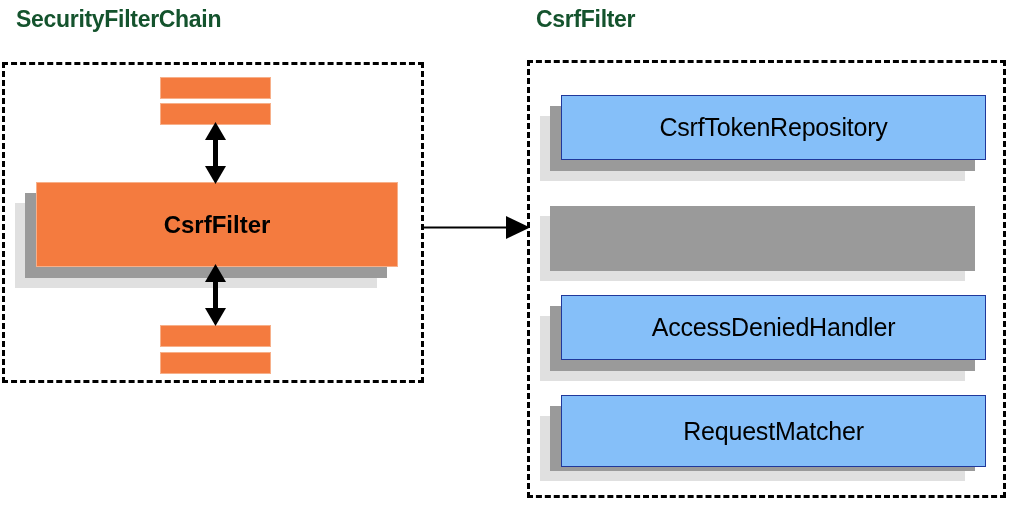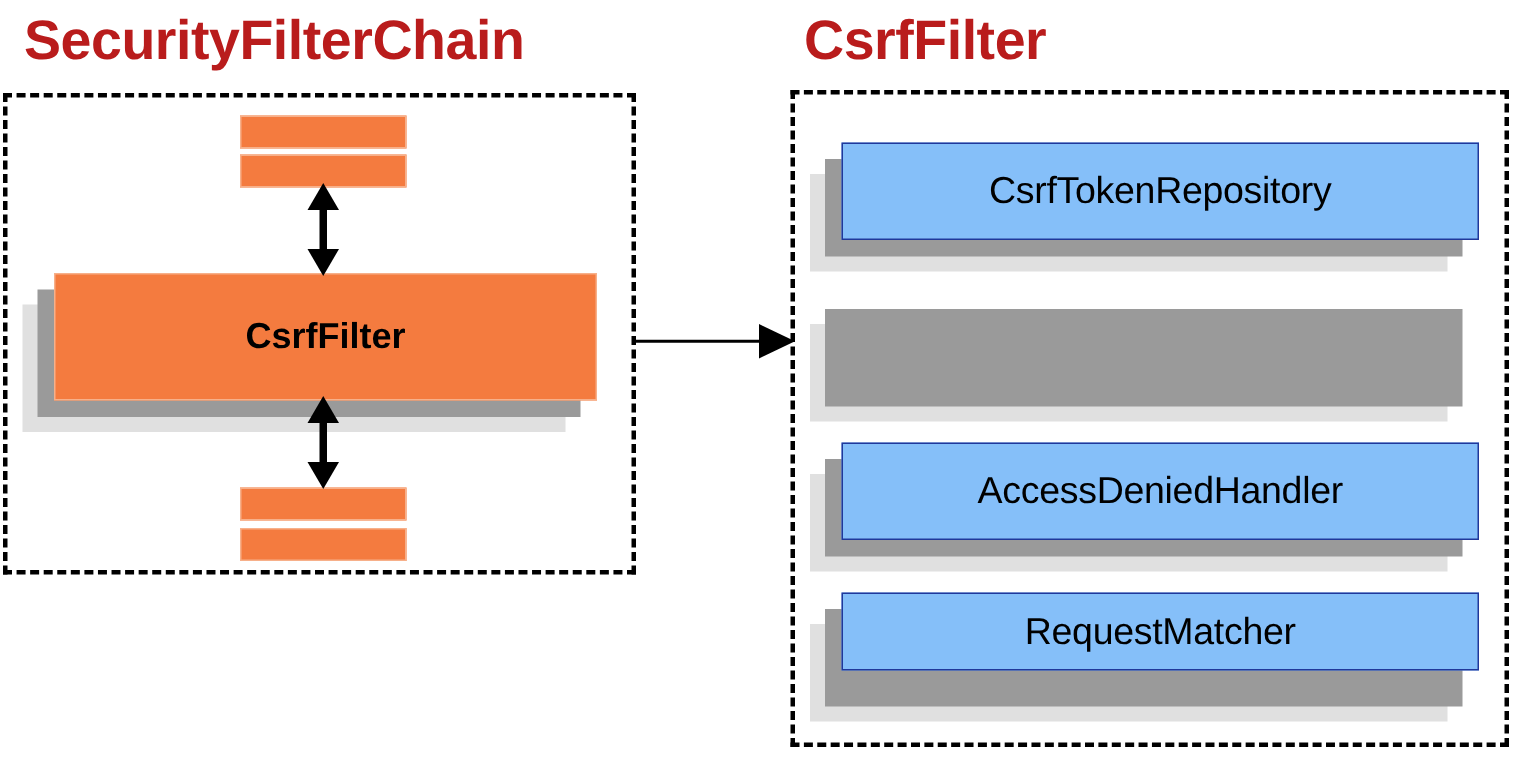--- a/index.html
+++ b/index.html
@@ -14,23 +14,23 @@
     position: relative;
     width: 1010px;
     height: 505px;
     background: #ffffff;
     overflow: hidden;
   }
 
   
   .panel-title {
     position: absolute;
-    font-size: 37px;
+    font-size: 23px;
     font-weight: bold;
-    color: #b91c1c;
+    color: #14532d;
     letter-spacing: -0.3px;
     white-space: nowrap;
     line-height: 1;
   }
   #title-left  { left: 16px;  top: 8px; }
   #title-right { left: 536px; top: 8px; }
 
   
   .dashed-panel {
     position: absolute;
@@ -151,17 +151,17 @@
   <div class="shadow-dark" style="left:550px; top:206px; width:425px; height:65px;"></div>
 
   <div class="shadow-light" style="left:540px; top:316px; width:425px; height:65px;"></div>
   <div class="shadow-dark" style="left:550px; top:306px; width:425px; height:65px;"></div>
   <div class="blue-box" style="left:561px; top:295px; width:425px; height:65px;">
     <span>AccessDeniedHandler</span>
   </div>
 
   <div class="shadow-light" style="left:540px; top:416px; width:425px; height:65px;"></div>
   <div class="shadow-dark" style="left:550px; top:406px; width:425px; height:65px;"></div>
-  <div class="blue-box" style="left:561px; top:395px; width:425px; height:52px;">
+  <div class="blue-box" style="left:561px; top:395px; width:425px; height:72px;">
     <span>RequestMatcher</span>
   </div>
 
 </div>
 
 </body></html>

